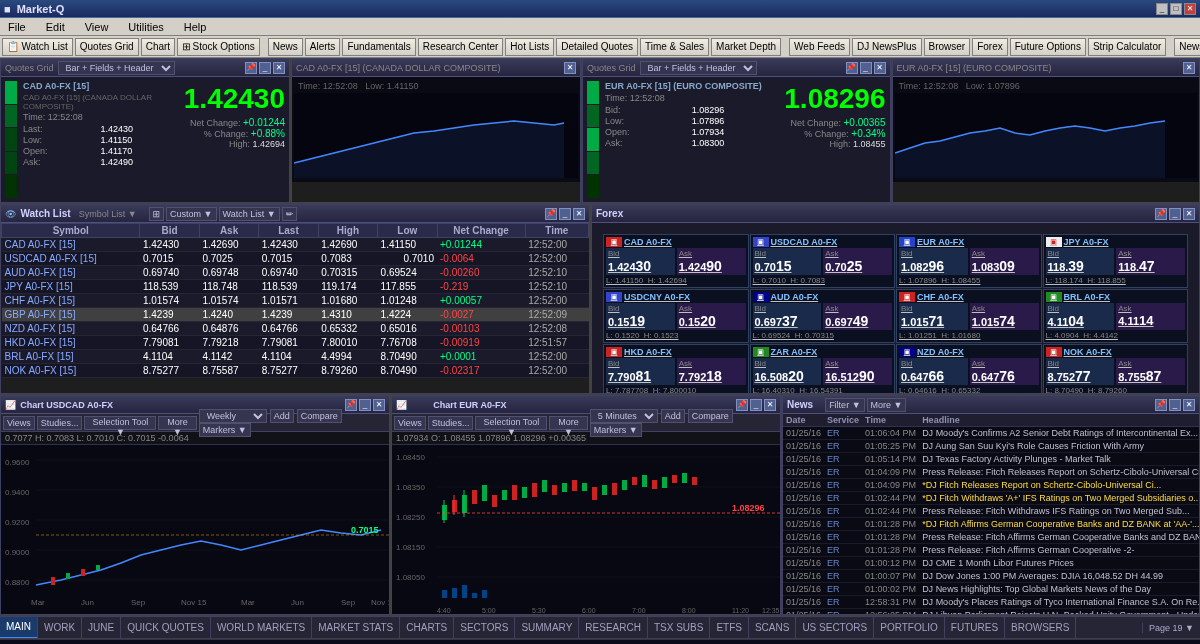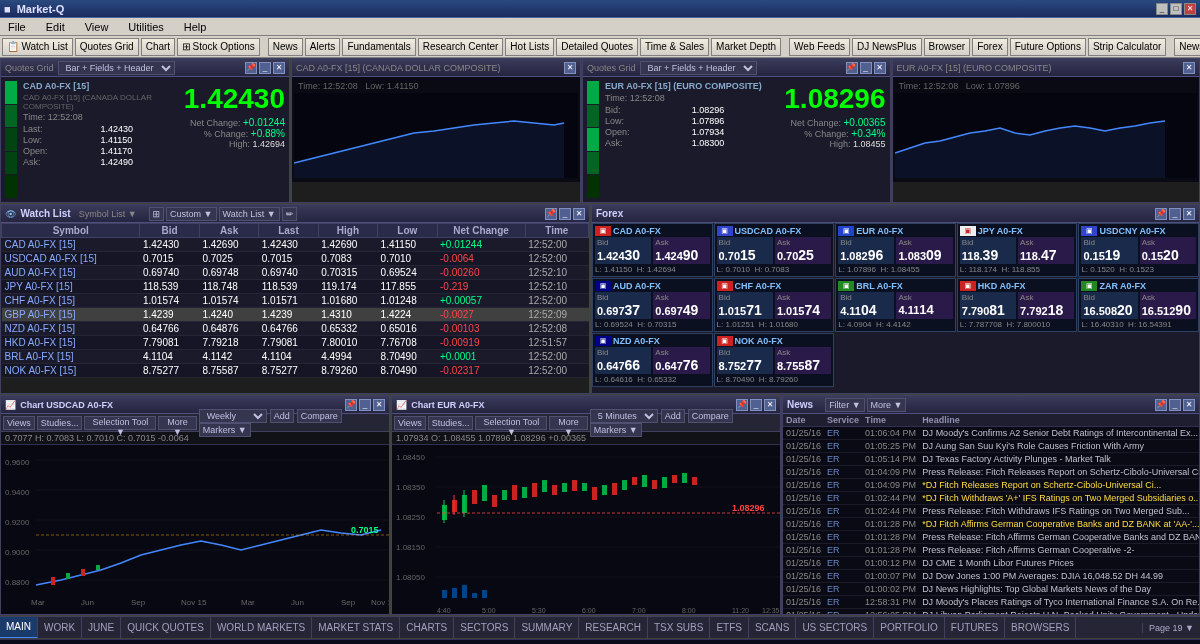--- a/index.html
+++ b/index.html
@@ -191,23 +191,24 @@
     .watch-list-table tr:nth-child(odd) { background: #1a1a2a; }
     .watch-list-table tr:nth-child(even) { background: #151525; }
 
     
     .forex-panel {
       background: #1a1a2a;
       overflow: auto;
     }
     .forex-grid {
       display: grid;
-      grid-template-columns: repeat(5, 1fr);
+      grid-template-columns: repeat(4, 1fr);
       gap: 1px;
-      padding: 0;
+      padding: 11px;
+      text-decoration: underline;
     }
     .forex-card {
       background: #0a1020;
       border: 1px solid #304060;
       padding: 2px;
     }
     .forex-card-header {
       display: flex;
       align-items: center;
       gap: 2px;
@@ -591,21 +592,21 @@
     <td style="color:#fff;">1.41150</td>
     <td style="color:#00ff88;">+0.01244</td>
     <td style="color:#aaa;">12:52:00</td>
   </tr>
               <tr>
     <td style="color:#88aaff;">USDCAD A0-FX [15]</td>
     <td style="color:#fff;">0.7015</td>
     <td style="color:#fff;">0.7025</td>
     <td style="color:#fff;">0.7015</td>
     <td style="color:#fff;">0.7083</td>
-    <td style="color:#fff;">0.7010</td>
+    <td style="color:#fff;text-align:right;">0.7010</td>
     <td style="color:#ff4444;">-0.0064</td>
     <td style="color:#aaa;">12:52:00</td>
   </tr>
               <tr>
     <td style="color:#88aaff;">AUD A0-FX [15]</td>
     <td style="color:#fff;">0.69740</td>
     <td style="color:#fff;">0.69748</td>
     <td style="color:#fff;">0.69740</td>
     <td style="color:#fff;">0.70315</td>
     <td style="color:#fff;">0.69524</td>
@@ -993,21 +994,21 @@
 
           <line x1="35" y1="90" x2="390" y2="90" stroke="#ffaa00" stroke-width="0.5" stroke-dasharray="3,2"></line>
           <text x="350" y="88" font-size="9" fill="#00ff88" font-weight="bold">0.7015</text>
         </svg>
       </div>
     </div>
 
     <div class="panel">
       <div class="panel-header">
         <span style="font-size:9px;color:#ffaa44;">📈</span>
-        <span class="panel-title" style="font-size:9px;">Chart  EUR A0-FX</span>
+        <span class="panel-title" style="font-size:9px;margin-left:22px;">Chart  EUR A0-FX</span>
         <div class="panel-controls">
           <div class="panel-btn">📌</div>
           <div class="panel-btn">_</div>
           <div class="panel-btn">✕</div>
         </div>
       </div>
       <div class="chart-toolbar">
         <button class="chart-toolbar-btn">Views</button>
         <button class="chart-toolbar-btn">Studies...</button>
         <button class="chart-toolbar-btn">Selection Tool ▼</button>

